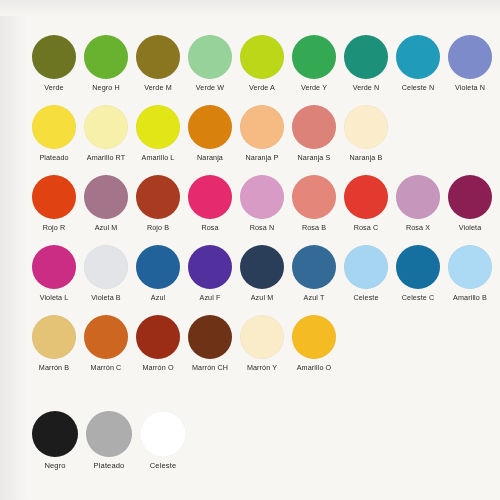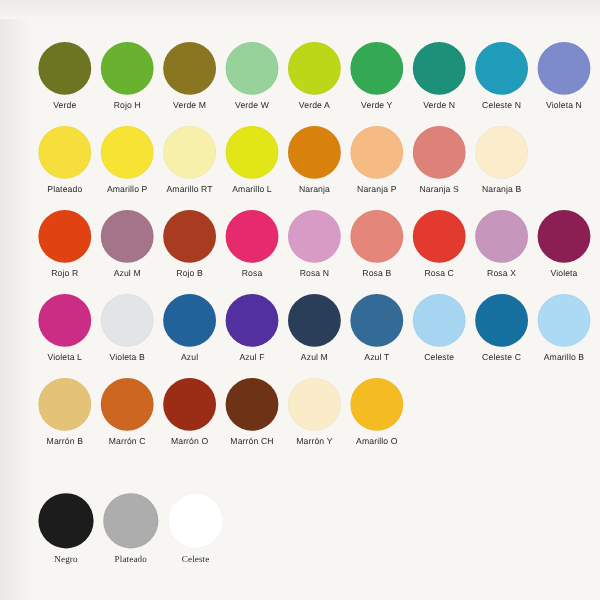--- a/index.html
+++ b/index.html
@@ -49,21 +49,20 @@
 
   .swatch-row {
     display: flex;
     flex-direction: row;
     align-items: flex-end;
     height: 70px;
   }
 
   .swatch-row.row-final {
     margin-top: 28px;
-    font-family: Liberation Serif, serif;
   }
 
   .swatch-cell {
     width: 52px;
     display: flex;
     flex-direction: column;
     align-items: center;
     flex: 0 0 auto;
   }
 
@@ -100,21 +99,21 @@
 
 <div id="chart-sheet">
   <div id="swatch-grid">
       <div class="swatch-row">
         <div class="swatch-cell">
           <div class="swatch-disc" style="background: rgb(109, 117, 35);"></div>
           <div class="swatch-label">Verde</div>
         </div>
         <div class="swatch-cell">
           <div class="swatch-disc" style="background: rgb(105, 178, 47);"></div>
-          <div class="swatch-label">Rojo  H</div>
+          <div class="swatch-label">Negro  H</div>
         </div>
         <div class="swatch-cell">
           <div class="swatch-disc" style="background: rgb(138, 117, 32);"></div>
           <div class="swatch-label">Verde  M</div>
         </div>
         <div class="swatch-cell">
           <div class="swatch-disc" style="background: rgb(150, 210, 154);"></div>
           <div class="swatch-label">Verde  W</div>
         </div>
         <div class="swatch-cell">
@@ -137,24 +136,20 @@
           <div class="swatch-disc" style="background: rgb(125, 139, 203);"></div>
           <div class="swatch-label">Violeta  N</div>
         </div>
       </div>
       <div class="swatch-row">
         <div class="swatch-cell">
           <div class="swatch-disc" style="background: rgb(246, 223, 61);"></div>
           <div class="swatch-label">Plateado</div>
         </div>
         <div class="swatch-cell">
-          <div class="swatch-disc" style="background: rgb(246, 227, 52);"></div>
-          <div class="swatch-label">Amarillo P</div>
-        </div>
-        <div class="swatch-cell">
           <div class="swatch-disc" style="background: rgb(247, 240, 171);"></div>
           <div class="swatch-label">Amarillo RT</div>
         </div>
         <div class="swatch-cell">
           <div class="swatch-disc" style="background: rgb(226, 229, 22);"></div>
           <div class="swatch-label">Amarillo L</div>
         </div>
         <div class="swatch-cell">
           <div class="swatch-disc" style="background: rgb(216, 130, 13);"></div>
           <div class="swatch-label">Naranja</div>

